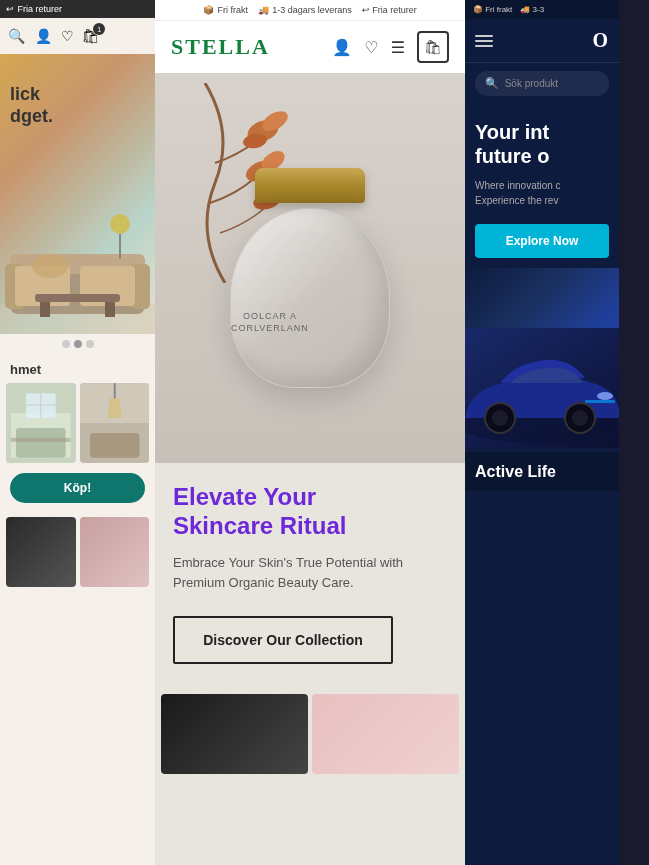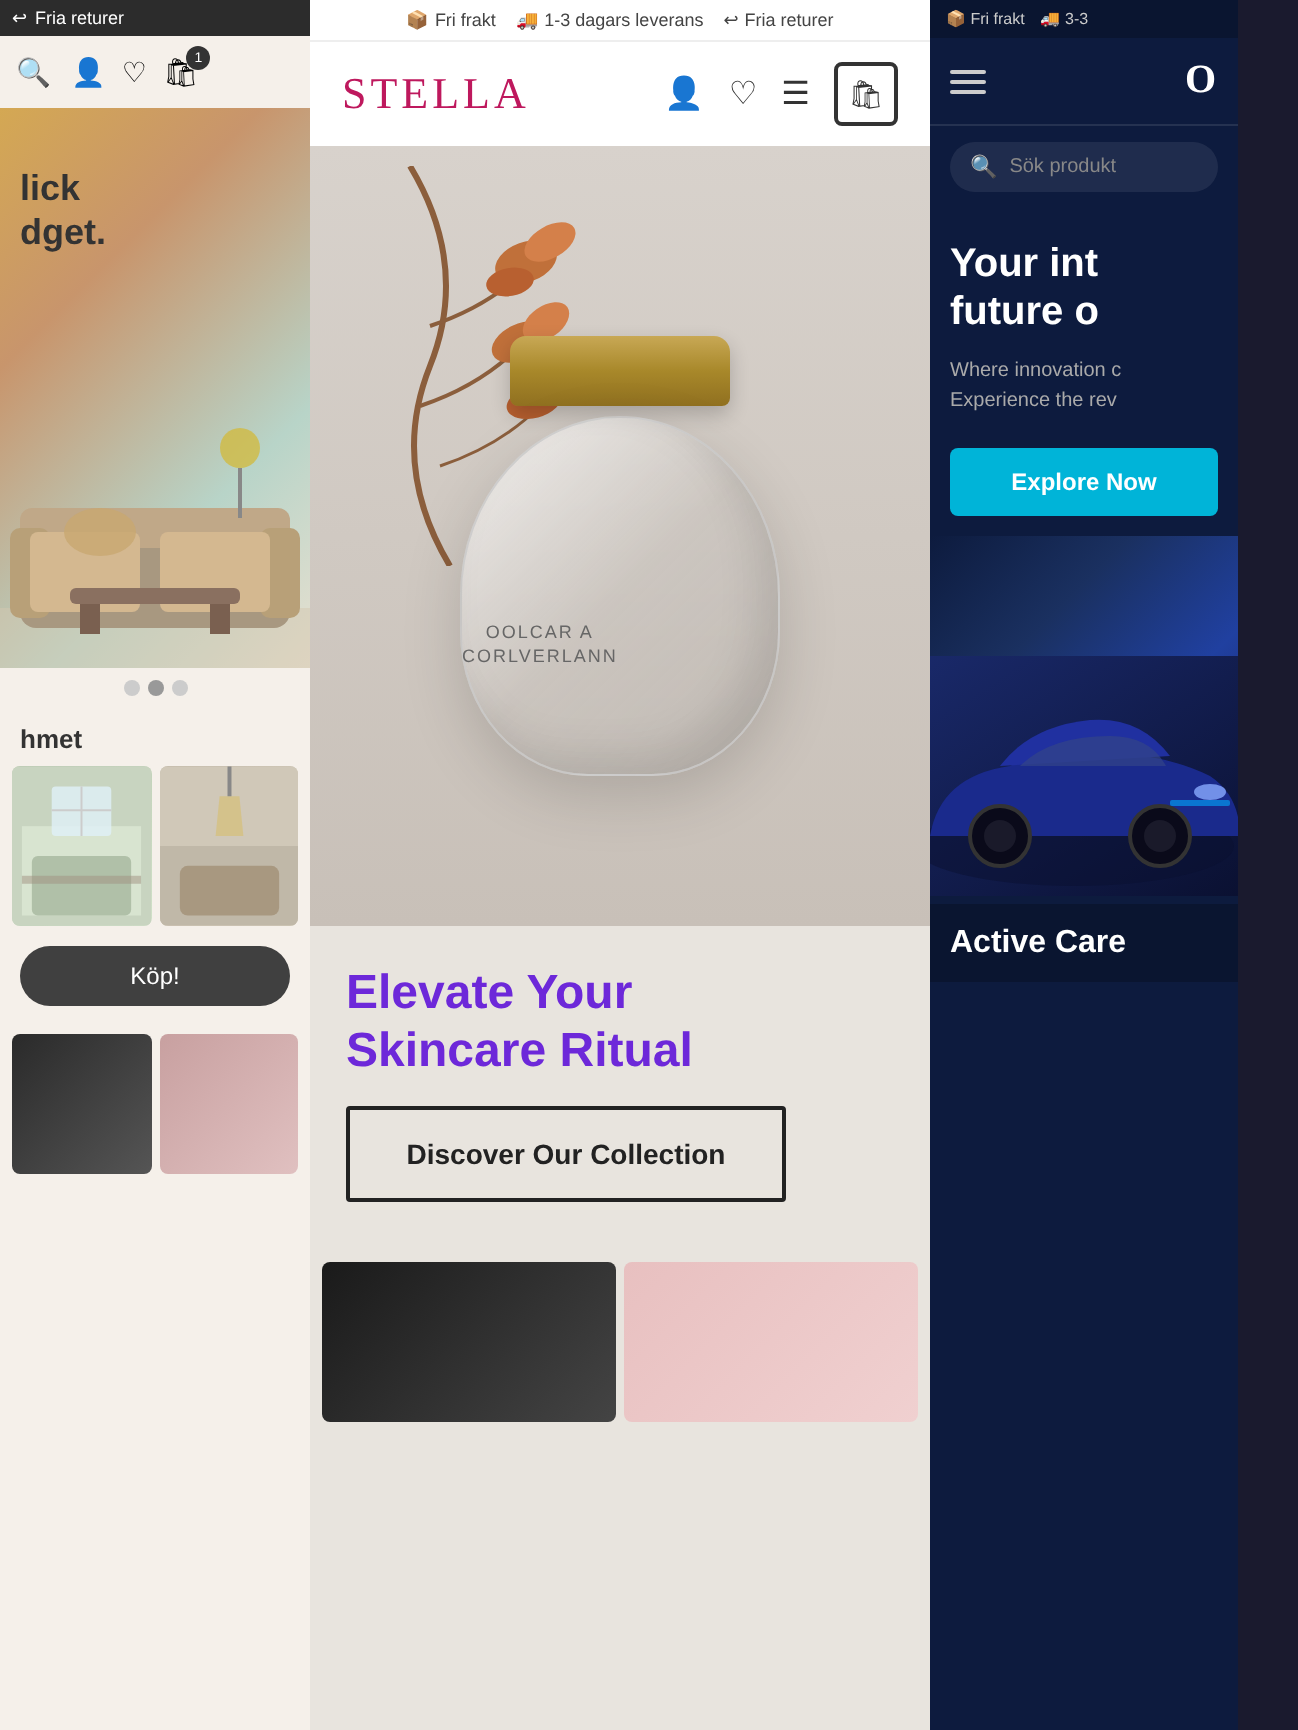--- a/index.html
+++ b/index.html
@@ -116,28 +116,28 @@
       background: #c8d8c0;
     }
     .room-card.card1 {
       background: linear-gradient(135deg, #b8c8b0, #d0e0c8);
     }
     .room-card.card2 {
       background: linear-gradient(135deg, #c0b8a8, #d8d0c0);
     }
     .panel-left .buy-btn {
       margin: 10px;
-      background: #404040;
+      background: #0f766e;
       color: #fff;
       border: none;
       border-radius: 20px;
       padding: 8px 0;
       width: calc(100% - 20px);
       font-size: 12px;
-      font-weight: 400;
+      font-weight: 700;
       cursor: pointer;
       text-align: center;
     }
     .panel-left .bottom-products {
       display: flex;
       gap: 4px;
       padding: 4px 6px;
     }
     .product-thumb {
       flex: 1;
@@ -172,23 +172,23 @@
     .panel-center .top-bar span { display: flex; align-items: center; gap: 3px; }
     .panel-center .nav-bar {
       background: #fff;
       display: flex;
       align-items: center;
       padding: 10px 16px;
       justify-content: space-between;
     }
     .stella-logo {
       font-size: 22px;
-      font-weight: 400;
+      font-weight: 700;
       letter-spacing: 2px;
-      color: #be185d;
+      color: #15803d;
       font-family: Georgia, serif;
     }
     .nav-icons {
       display: flex;
       align-items: center;
       gap: 12px;
       font-size: 16px;
       color: #333;
     }
     .cart-icon-box {
@@ -558,20 +558,21 @@
         </div>
       </div>
     </div>
   </div>
 
   <div class="product-info">
     <div class="product-title">
       <div>Elevate Your</div>
       <div>Skincare Ritual</div>
     </div>
+    <div class="product-desc">Embrace Your Skin's True Potential with Premium Organic Beauty Care.</div>
     <button class="discover-btn">Discover Our Collection</button>
   </div>
 
   <div class="bottom-thumbs">
     <div class="thumb-item t1"></div>
     <div class="thumb-item t2"></div>
   </div>
 </div>
 
 <div class="panel-right">
@@ -635,16 +636,16 @@
       <ellipse cx="160" cy="68" rx="8" ry="4" fill="#88aaff" opacity="0.8"></ellipse>
 
       <path d="M65,55 Q80,40 110,40 Q130,40 138,55 Z" fill="#334488" opacity="0.7"></path>
 
       <rect x="140" y="72" width="30" height="3" rx="1" fill="#00aaff" opacity="0.6"></rect>
     </svg>
   </div>
 
   <div class="active-life">
     <div class="active-life-title">
-      <div>Active Care</div>
+      <div>Active Life</div>
     </div>
   </div>
 </div>
 
 </body></html>

